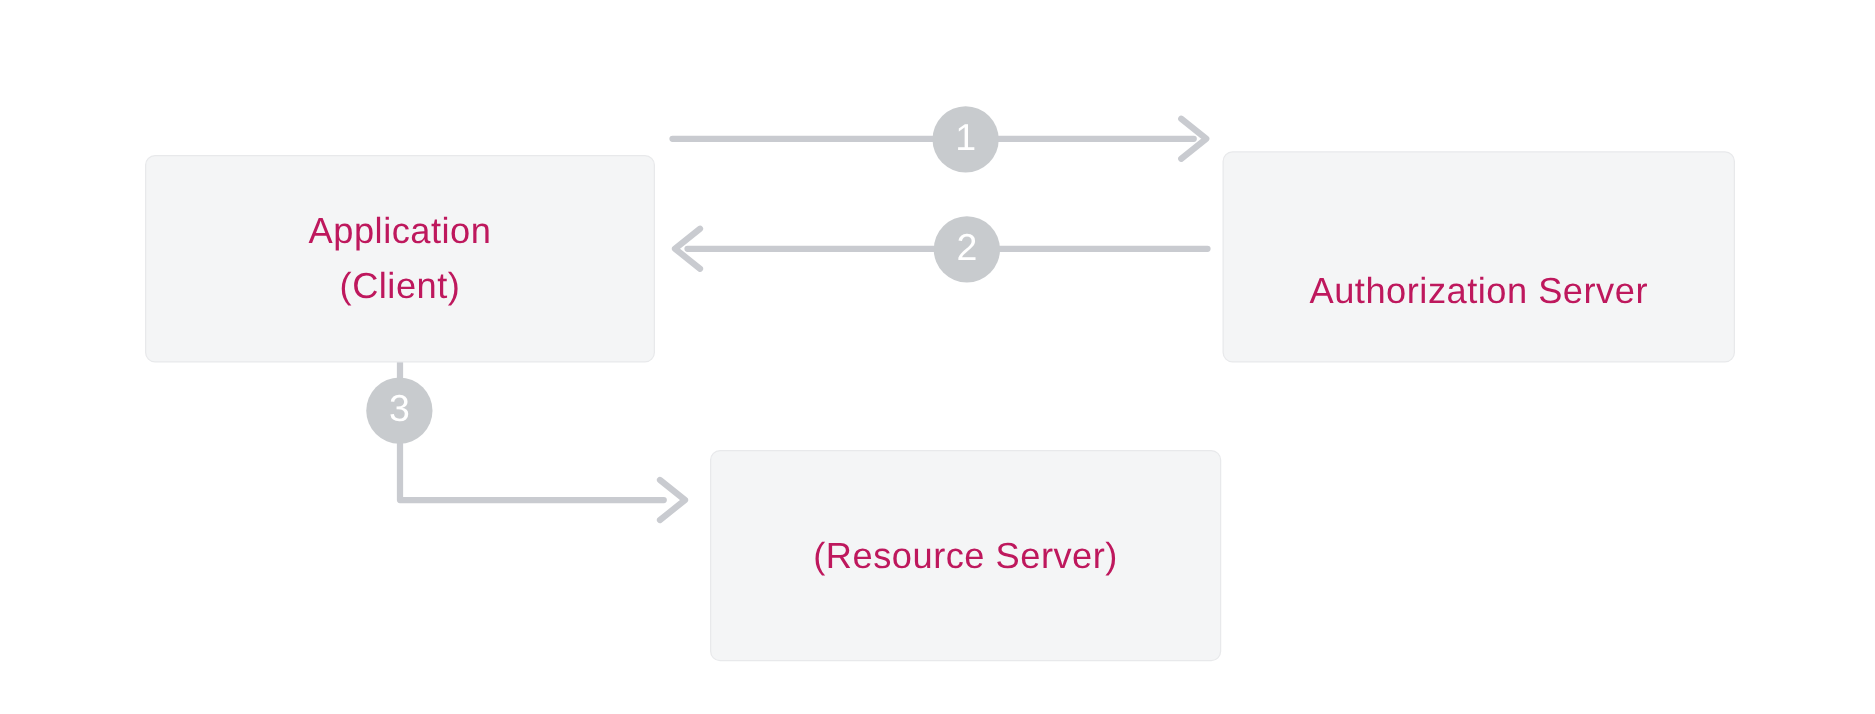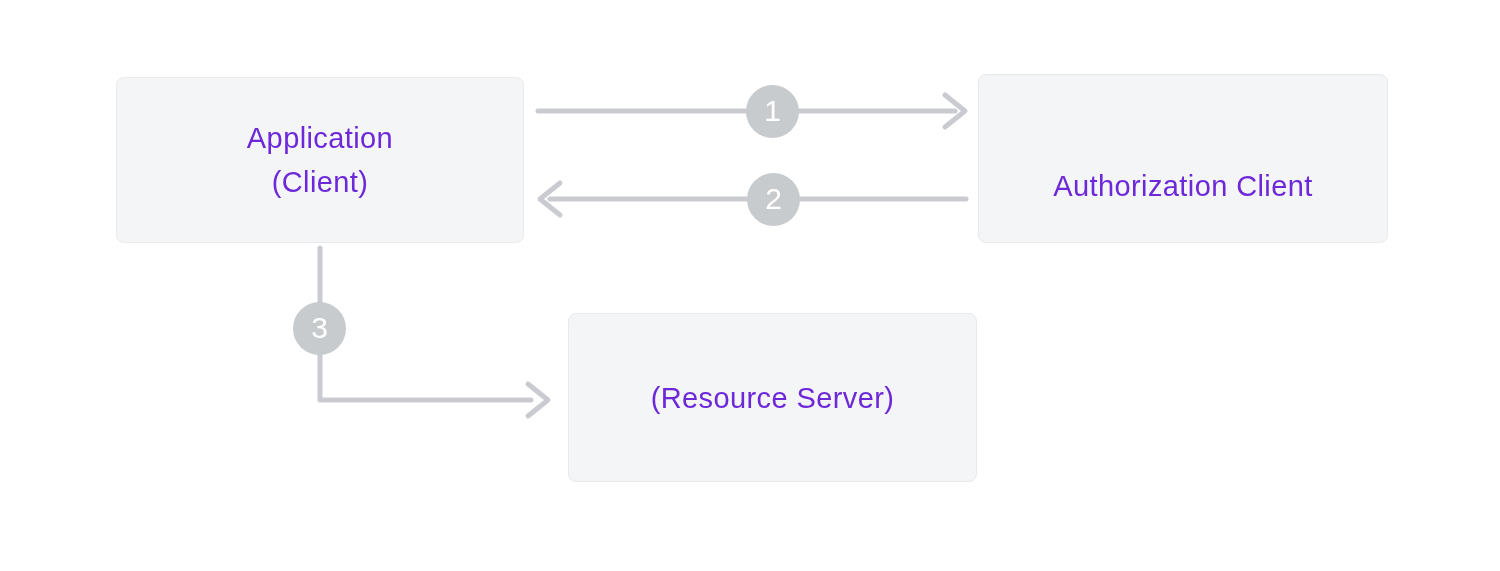--- a/index.html
+++ b/index.html
@@ -33,24 +33,25 @@
     position: absolute;
     box-sizing: border-box;
     background: #f4f5f6;
     border: 1px solid #e8e9eb;
     border-radius: 8px;
     display: flex;
     flex-direction: column;
     align-items: center;
     justify-content: center;
     text-align: center;
-    color: #6d28d9;
+    color: #be185d;
     font-size: 29px;
     line-height: 44px;
     letter-spacing: 0.4px;
+    margin-top: 47px;
   }
   .node-application {
     left: 116px;
     top: 77px;
     width: 408px;
     height: 166px;
   }
   .node-auth-server {
     left: 978px;
     top: 74px;
@@ -99,21 +100,21 @@
     <path class="line" d="M320 248 V400 H531"></path>
     <polyline class="line" points="528,384 548,400 528,416"></polyline>
   </svg>
 
   <div class="node node-application">
     <span>Application</span>
     <span>(Client)</span>
   </div>
 
   <div class="node node-auth-server">
-    <span>Authorization Client</span>
+    <span>Authorization Server</span>
   </div>
 
   <div class="node node-api">
     <span>(Resource Server)</span>
   </div>
 
   <div class="badge badge-1">1</div>
   <div class="badge badge-2">2</div>
   <div class="badge badge-3">3</div>
 

